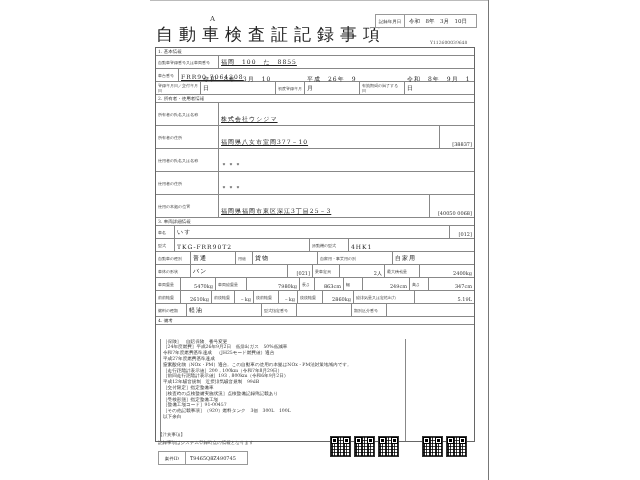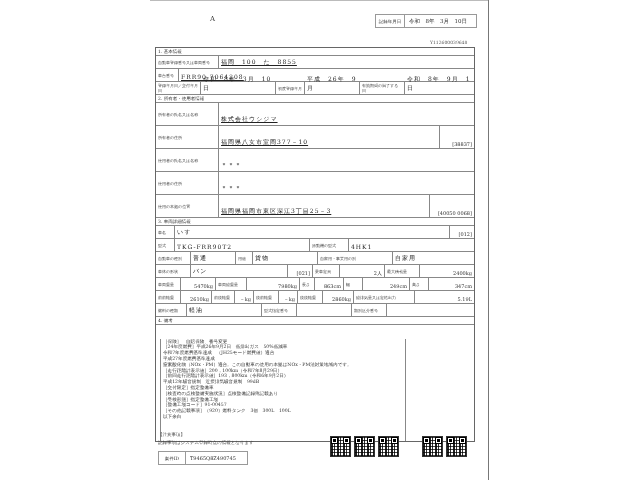--- a/index.html
+++ b/index.html
@@ -44,20 +44,21 @@
   .qr::after { right: 0; top: 0; }
 </style>
 </head>
 <body>
 
 <div class="page-edge-top"></div>
 <div class="page-edge"></div>
 
 <div class="doc">
   <div class="a-mark">A</div>
+  <div class="title">自動車検査証記録事項</div>
 
   <div class="record-date-box">
     <span class="lbl">記録年月日</span>
     <span class="val">令和　8年　3月　10日</span>
   </div>
   <div class="doc-id">Y112600039648</div>
 
   <div class="form">
     <div class="sec">1. 基本情報</div>
     <div class="row" style="height:12px">

